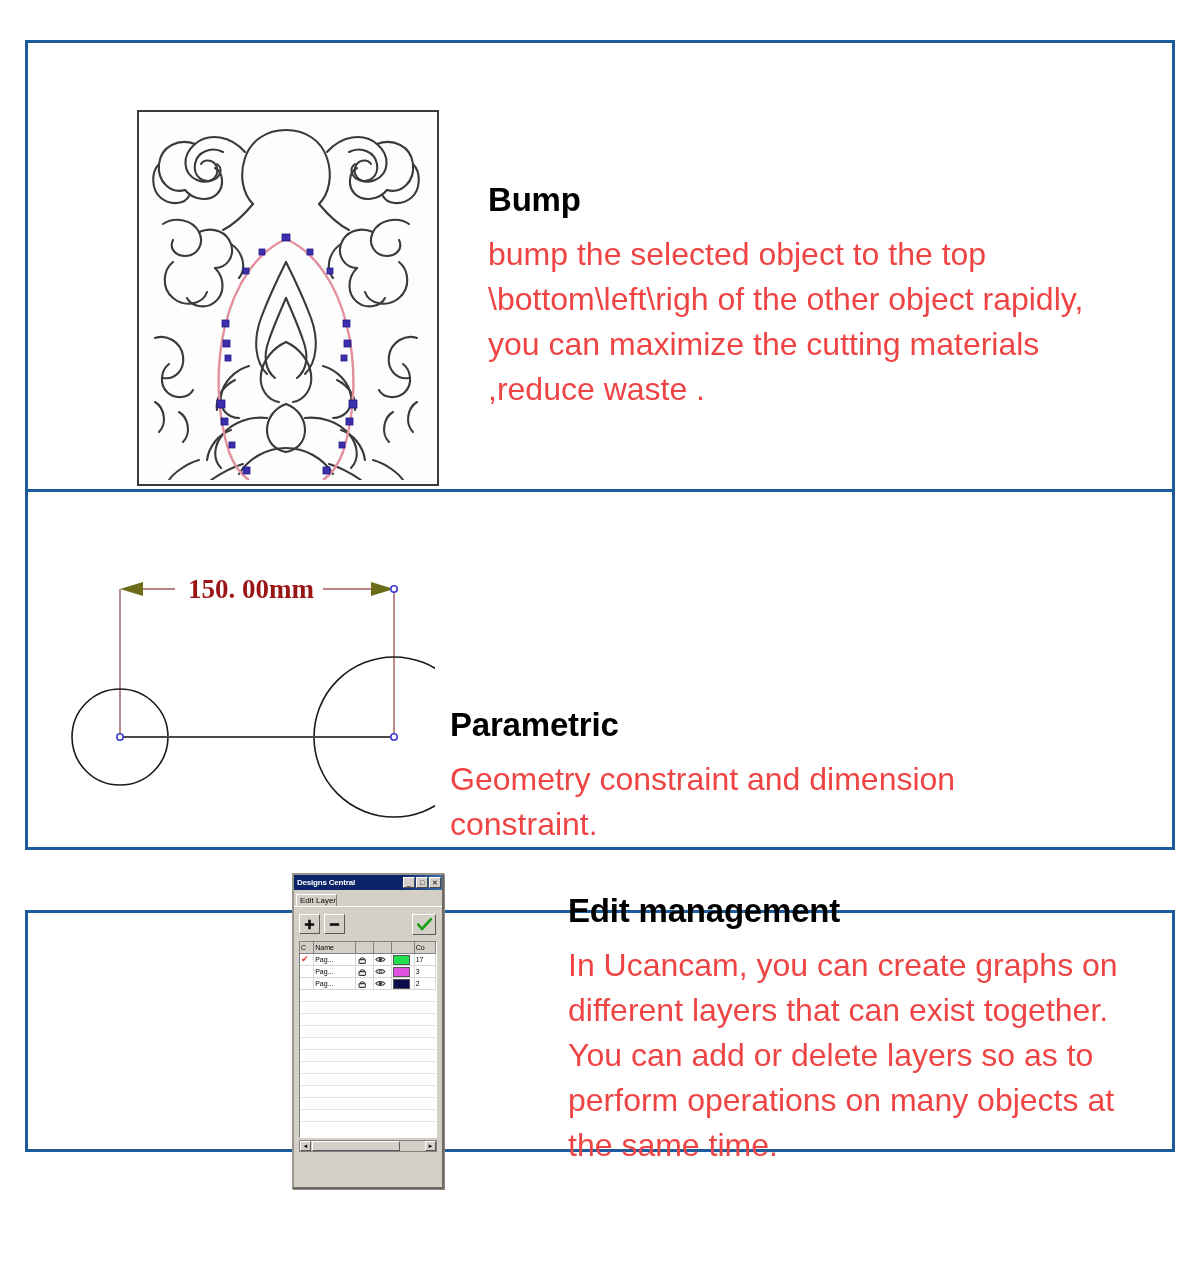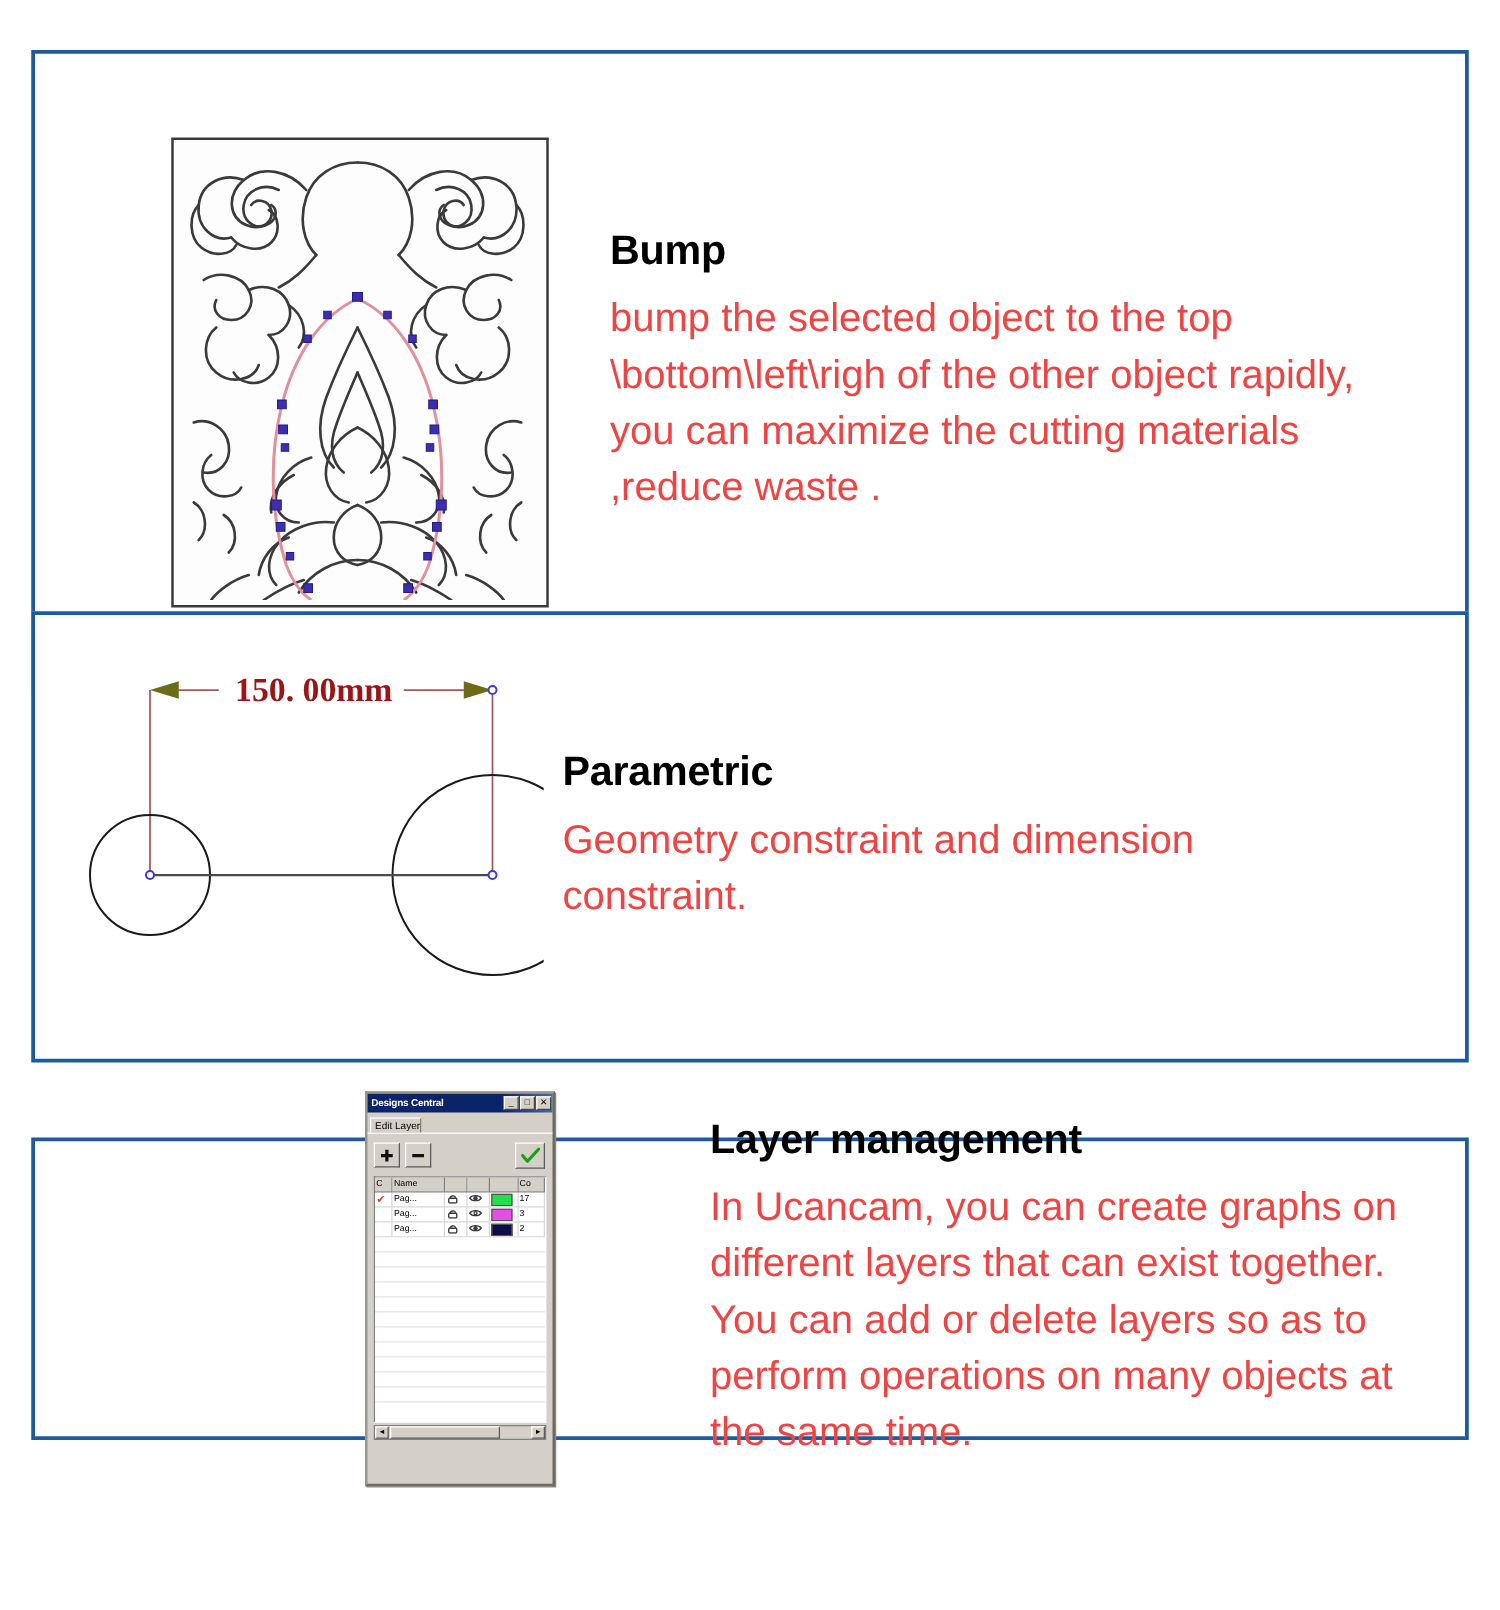--- a/index.html
+++ b/index.html
@@ -24,21 +24,21 @@
   
   .card {
     position: absolute;
     box-sizing: border-box;
     border: 3px solid #1d5a9e;
     background: #ffffff;
     display: flex;
     align-items: center;
   }
   #card-bump      { left: 25px; top: 28px;  width: 1150px; height: 516px; margin-top: 12px; }
-  #card-param     { left: 25px; top: 489px; width: 1150px; height: 361px; }
+  #card-param     { left: 25px; top: 489px; width: 1150px; height: 361px; align-items: flex-end; }
   #card-layer     { left: 25px; top: 910px; width: 1150px; height: 242px; }
 
   .card-figure {
     flex: 0 0 auto;
     display: flex;
     align-items: center;
     justify-content: center;
   }
   .card-body {
     flex: 1 1 auto;
@@ -556,18 +556,18 @@
           <span class="hs-arrow">◄</span>
           <span class="hs-thumb"></span>
           <span class="hs-track"></span>
           <span class="hs-arrow">►</span>
         </div>
 
       </div>
     </div>
 
     <div class="card-body">
-      <h2 class="card-title">Layer management</h2>
+      <h2 class="card-title">Edit management</h2>
       <p class="card-text">In Ucancam, you can create graphs on different layers that can exist together. You can add or delete layers so as to perform operations on many objects at the same time.</p>
     </div>
   </div>
 
 </div>
 
 </body></html>

